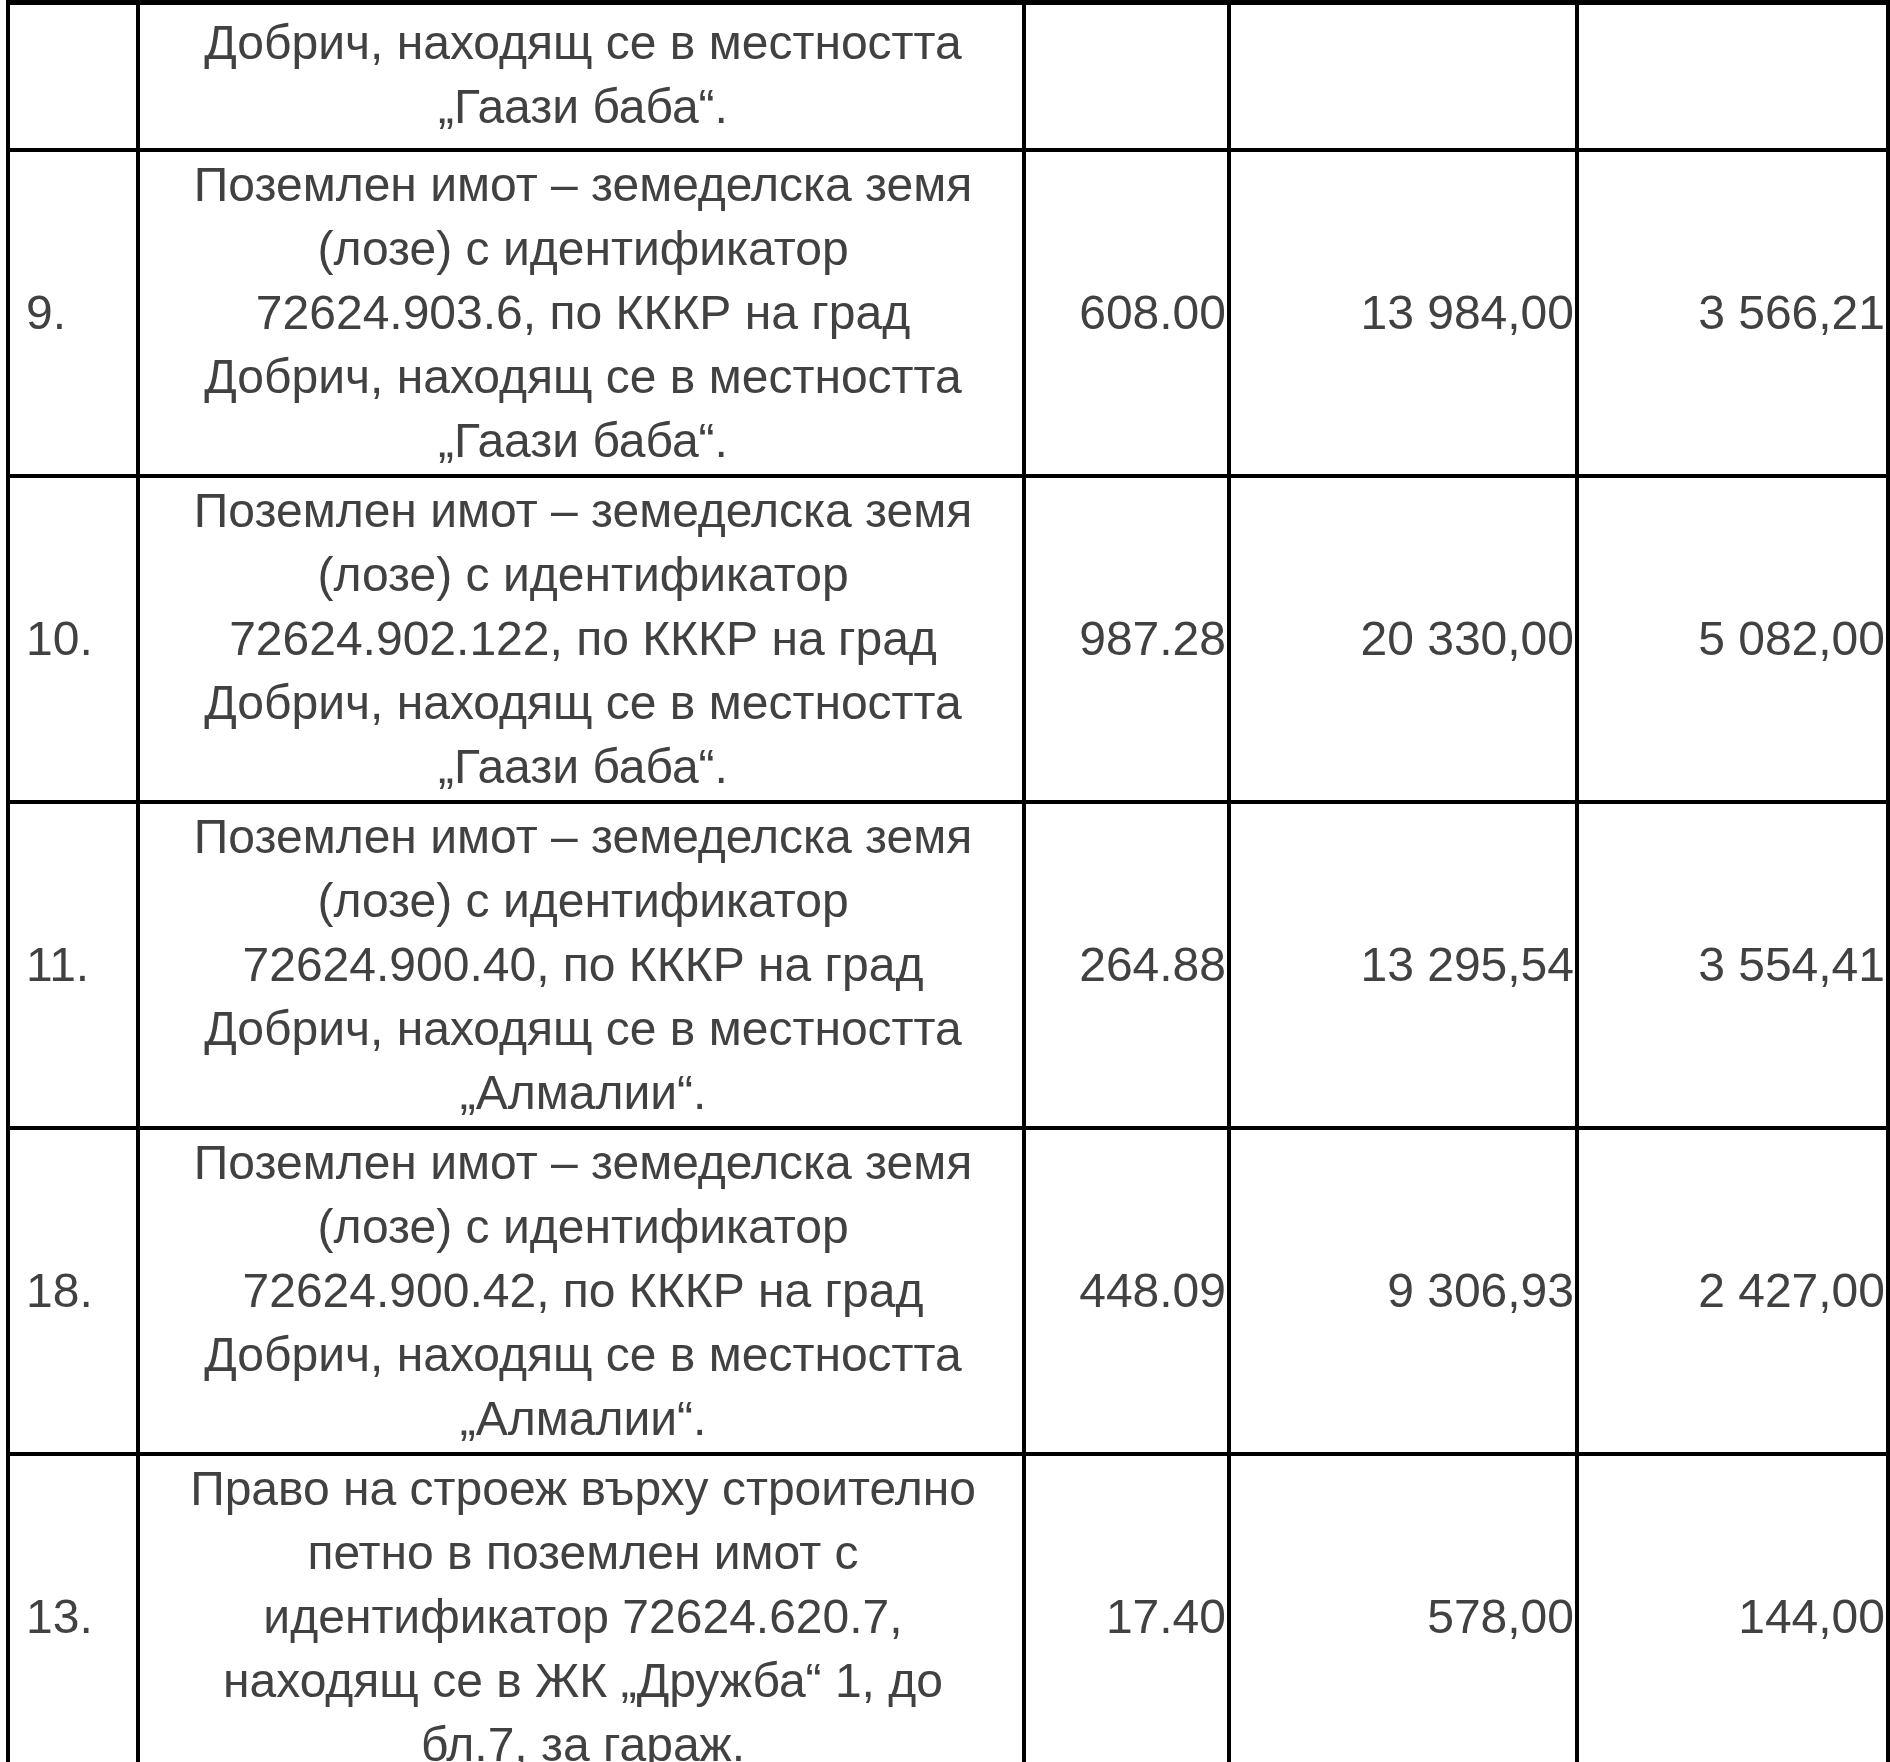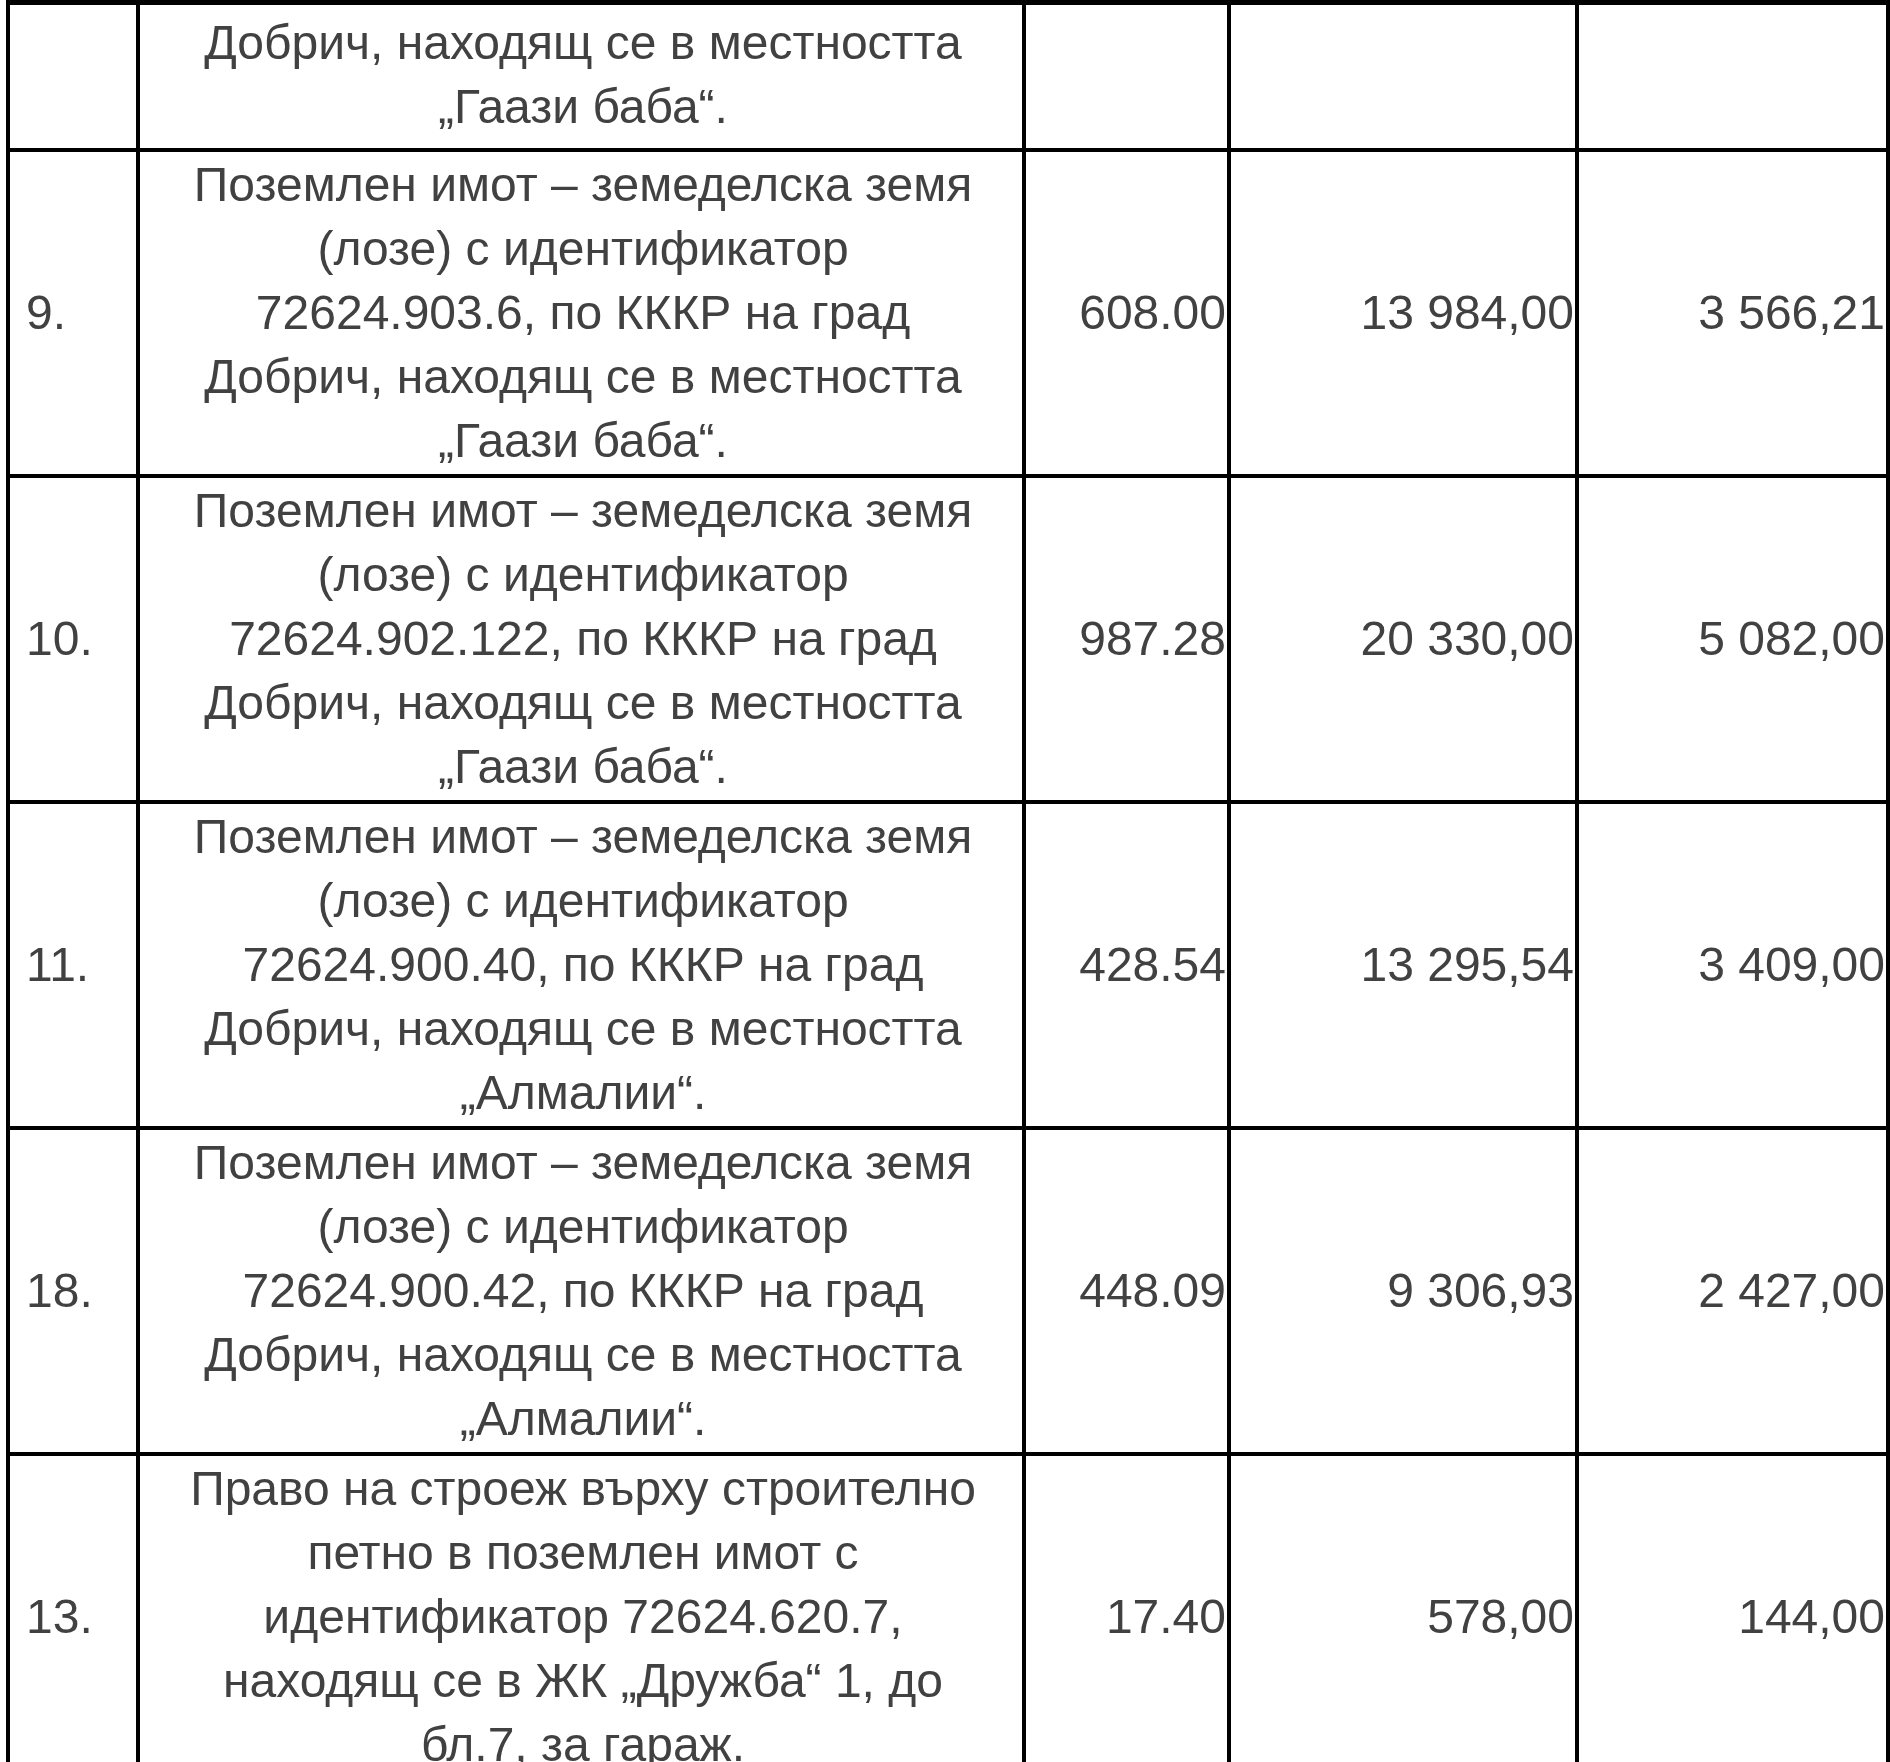--- a/index.html
+++ b/index.html
@@ -102,23 +102,23 @@
     <td class="val">20 330,00</td>
     <td class="val">5 082,00</td>
   </tr>
       <tr class="row">
     <td class="num">11.</td>
     <td class="desc">Поземлен имот – земеделска земя
 (лозе) с идентификатор
 72624.900.40, по КККР на град
 Добрич, находящ се в местността
 „Алмалии“.</td>
-    <td class="val">428.54</td>
+    <td class="val">264.88</td>
     <td class="val">13 295,54</td>
-    <td class="val">3 409,00</td>
+    <td class="val">3 554,41</td>
   </tr>
       <tr class="row">
     <td class="num">18.</td>
     <td class="desc">Поземлен имот – земеделска земя
 (лозе) с идентификатор
 72624.900.42, по КККР на град
 Добрич, находящ се в местността
 „Алмалии“.</td>
     <td class="val">448.09</td>
     <td class="val">9 306,93</td>

